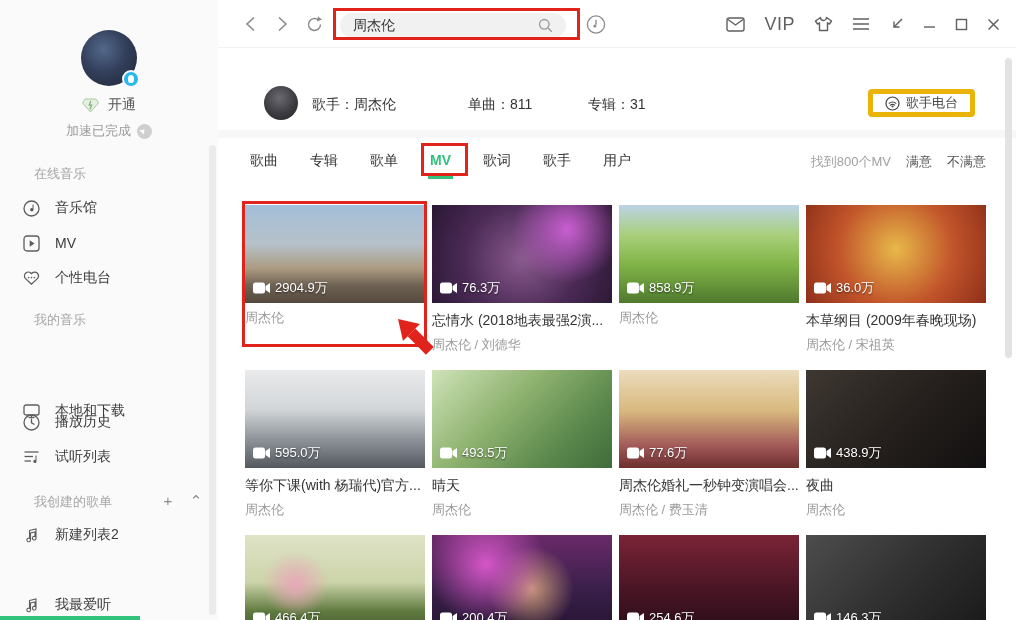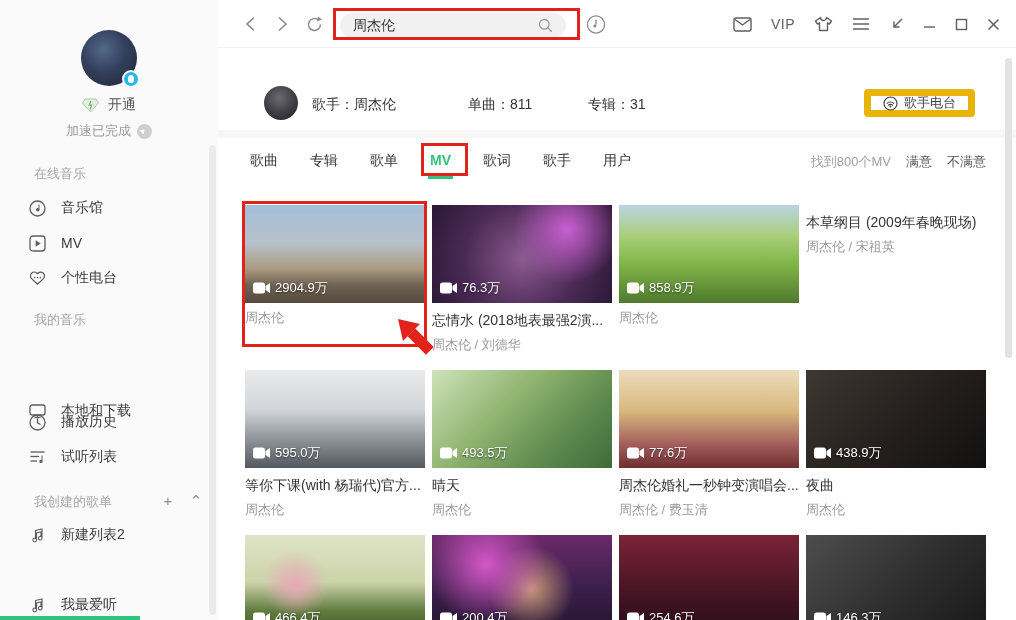--- a/index.html
+++ b/index.html
@@ -16,46 +16,46 @@
                 border-radius:50% 50% 45% 45%; }
   .vip-row { position:absolute; left:0; top:96px; width:218px; display:flex; justify-content:center;
              align-items:center; gap:9px; font-size:14px; color:#555; cursor:pointer; }
   .accel-row { position:absolute; left:0; top:122px; width:218px; display:flex; justify-content:center;
                align-items:center; gap:6px; font-size:13px; color:#9a9a9a; }
   .accel-badge { width:15px; height:15px; border-radius:50%; background:#cfcfcf; position:relative; }
   .accel-badge i { position:absolute; left:4px; top:4px; width:0; height:0; border-left:4px solid #fff;
                    border-top:3px solid transparent; border-bottom:3px solid transparent; transform:rotate(-45deg); }
   .sec-label { position:absolute; left:34px; font-size:13px; color:#a6a6a6; height:20px; line-height:20px; }
   .side-item { position:absolute; left:0; width:218px; height:30px; display:flex; align-items:center;
-               padding-left:28px; gap:15px; font-size:14px; color:#3c3c3c; cursor:pointer; }
+               padding-left:22px; gap:15px; font-size:14px; color:#3c3c3c; cursor:pointer; }
   .side-item .ic { width:18px; height:18px; display:flex; align-items:center; justify-content:center; color:#5d5d5d; }
   .sec-tools { position:absolute; right:14px; top:492px; display:flex; gap:12px; color:#8a8a8a; }
   .sec-tools span { cursor:pointer; font-size:15px; width:16px; text-align:center; }
   .side-scroll { position:absolute; left:209px; top:145px; width:7px; height:470px; border-radius:4px; background:#ebebeb; }
   .progress-strip { position:absolute; left:0; top:616px; width:140px; height:4px; background:#31c27c; }
 
   
   .main { position:absolute; left:218px; top:0; width:798px; height:620px; background:#fff; }
   .topbar { position:absolute; left:0; top:0; width:798px; height:48px; border-bottom:1px solid #f1f1f1; }
   .nav-ic { position:absolute; top:14px; width:20px; height:20px; color:#8a8a8a; cursor:pointer;
             display:flex; align-items:center; justify-content:center; }
   .search-wrap { position:absolute; left:122px; top:13px; width:226px; height:25px; border-radius:13px;
                  background:#f1f1f2; display:flex; align-items:center; }
   .search-wrap input { flex:1; border:none; outline:none; background:transparent; font-size:14px;
                        color:#333; padding-left:13px; font-family:inherit; }
   .search-ic { width:28px; color:#9a9a9a; display:flex; align-items:center; }
   .right-icons { position:absolute; right:16px; top:0; height:48px; display:flex; align-items:center; gap:19px; color:#5f5f5f; }
   .right-icons .tic { cursor:pointer; display:flex; align-items:center; justify-content:center; }
-  .vip-label { font-size:14px; color:#5f5f5f; letter-spacing:0.5px; }
+  .vip-label { font-size:18px; color:#5f5f5f; letter-spacing:0.5px; }
 
   .artist-header { position:absolute; left:0; top:75px; width:798px; height:55px; }
   .artist-avatar { position:absolute; left:46px; top:11px; width:34px; height:34px; border-radius:50%;
                    background:radial-gradient(circle at 45% 35%, #6a6a70 0%, #3c3c42 55%, #222 100%); }
   .ah-text { position:absolute; top:21px; font-size:14px; color:#333; }
-  .radio-btn { position:absolute; right:41px; top:14px; height:28px; padding:0 12px; border:7px solid #eab308;
+  .radio-btn { position:absolute; right:41px; top:14px; height:28px; padding:0 12px; border:5px solid #eab308;
                border-radius:4px; background:#fff; display:flex; align-items:center; gap:6px; font-size:13px;
                color:#444; cursor:pointer;justify-content:space-between; }
   .separator { position:absolute; left:0; top:130px; width:798px; height:8px; background:#f7f7f7; }
 
   .tabs { position:absolute; left:32px; top:146px; height:32px; display:flex; gap:32px; }
   .tab { font-size:14px; color:#333; line-height:28px; cursor:pointer; position:relative; }
   .tab.active { color:#31c27c; font-weight:bold; }
   .tab.active::after { content:""; position:absolute; left:-2px; right:-2px; bottom:-1px; height:3px; background:#31c27c; }
   .results { position:absolute; right:30px; top:153px; display:flex; gap:15px; font-size:13px; align-items:flex-end; }
   .results .count { color:#a0a0a0; }
@@ -357,20 +357,29 @@
               <rect x="0" y="0.5" width="12" height="11" rx="2.5" fill="#fff"></rect>
               <path d="M12.5 4 17 1v10l-4.5-3z" fill="#fff"></path>
             </svg>
           <span>858.9万</span>
         </span>
       </div>
       <div class="artist">周杰伦</div>
     </div>
 
     <div class="card">
+      <div class="thumb" style="background:radial-gradient(circle at 50% 45%,#e8b84a 0%,#c1542a 55%,#8e2f1a 100%)">
+        <span class="views">
+          <svg width="17" height="12" viewBox="0 0 17 12">
+              <rect x="0" y="0.5" width="12" height="11" rx="2.5" fill="#fff"></rect>
+              <path d="M12.5 4 17 1v10l-4.5-3z" fill="#fff"></path>
+            </svg>
+          <span>36.0万</span>
+        </span>
+      </div>
       <div class="title">本草纲目 (2009年春晚现场)</div>
       <div class="artist">周杰伦 / 宋祖英</div>
     </div>
 
     <div class="card">
       <div class="thumb" style="background:linear-gradient(180deg,#e9eaeb 0%,#d2d6d9 40%,#8f959b 70%,#54595f 100%)">
         <span class="views">
           <svg width="17" height="12" viewBox="0 0 17 12">
               <rect x="0" y="0.5" width="12" height="11" rx="2.5" fill="#fff"></rect>
               <path d="M12.5 4 17 1v10l-4.5-3z" fill="#fff"></path>

